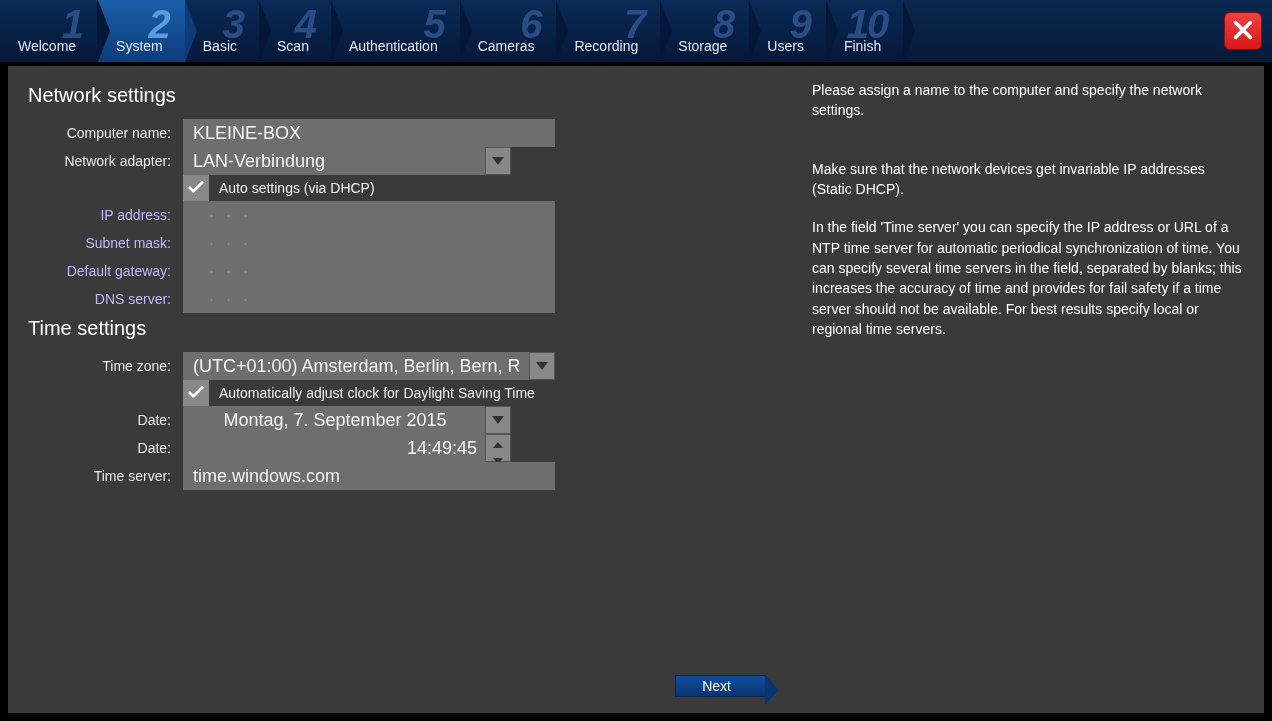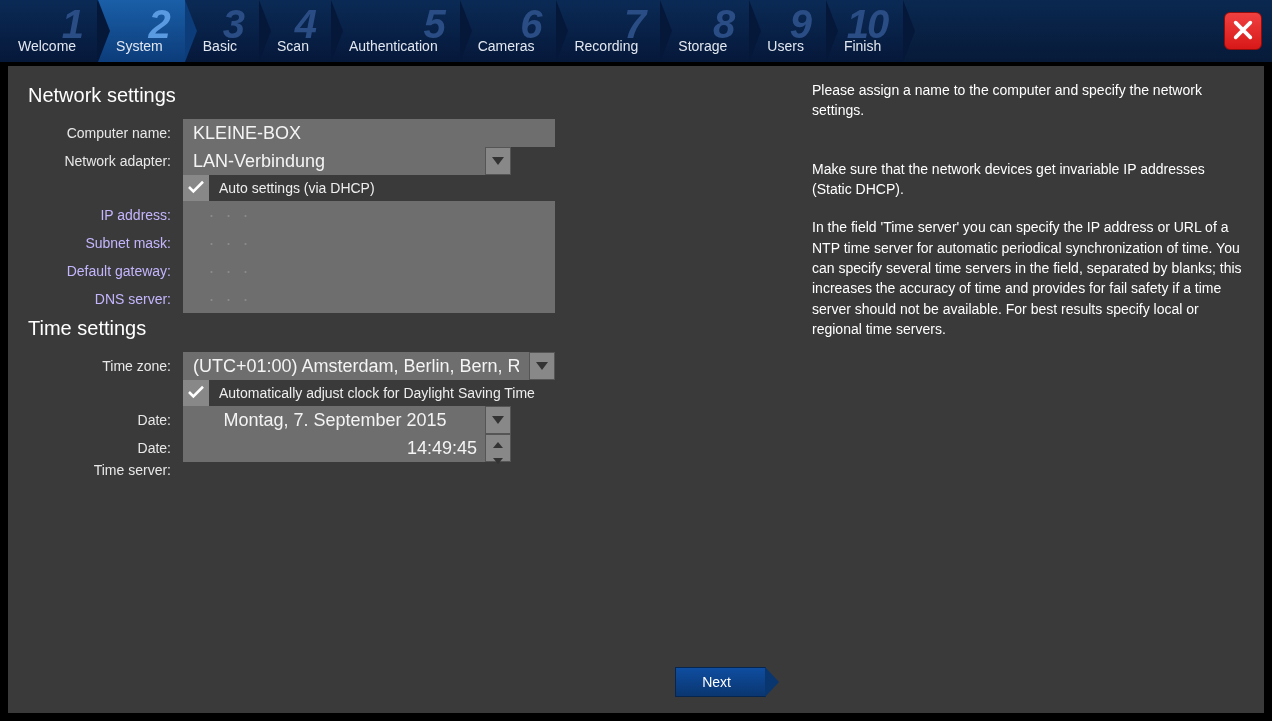--- a/index.html
+++ b/index.html
@@ -188,21 +188,21 @@
 .next-row {
   margin-top: auto;
   display: flex;
   justify-content: flex-end;
   padding-right: 8px;
   padding-bottom: 6px;
 }
 .next-btn {
   position: relative;
   background: linear-gradient(#0f4da0, #0a3670);
-  height: 30px;
+  height: 22px;
   padding: 0 34px 0 26px;
   display: flex;
   align-items: center;
   color: #fff;
   border: 1px solid #062650;
   cursor: pointer;
 }
 .next-btn::after {
   content:"";
   position:absolute;
@@ -364,20 +364,21 @@
                 <span><svg viewBox="0 0 10 6">
                     <polygon points="0,0 10,0 5,6"></polygon>
                   </svg></span>
               </div>
           </div>
         </div>
       </div>
 
       <div class="row">
         <span class="lbl">Time server:</span>
+        <input class="ctrl wide" value="time.windows.com" style="">
       </div>
 
       <div class="next-row">
         <div class="next-btn">
           <span>Next</span>
         </div>
       </div>
     </div>
 
     <div class="right">

